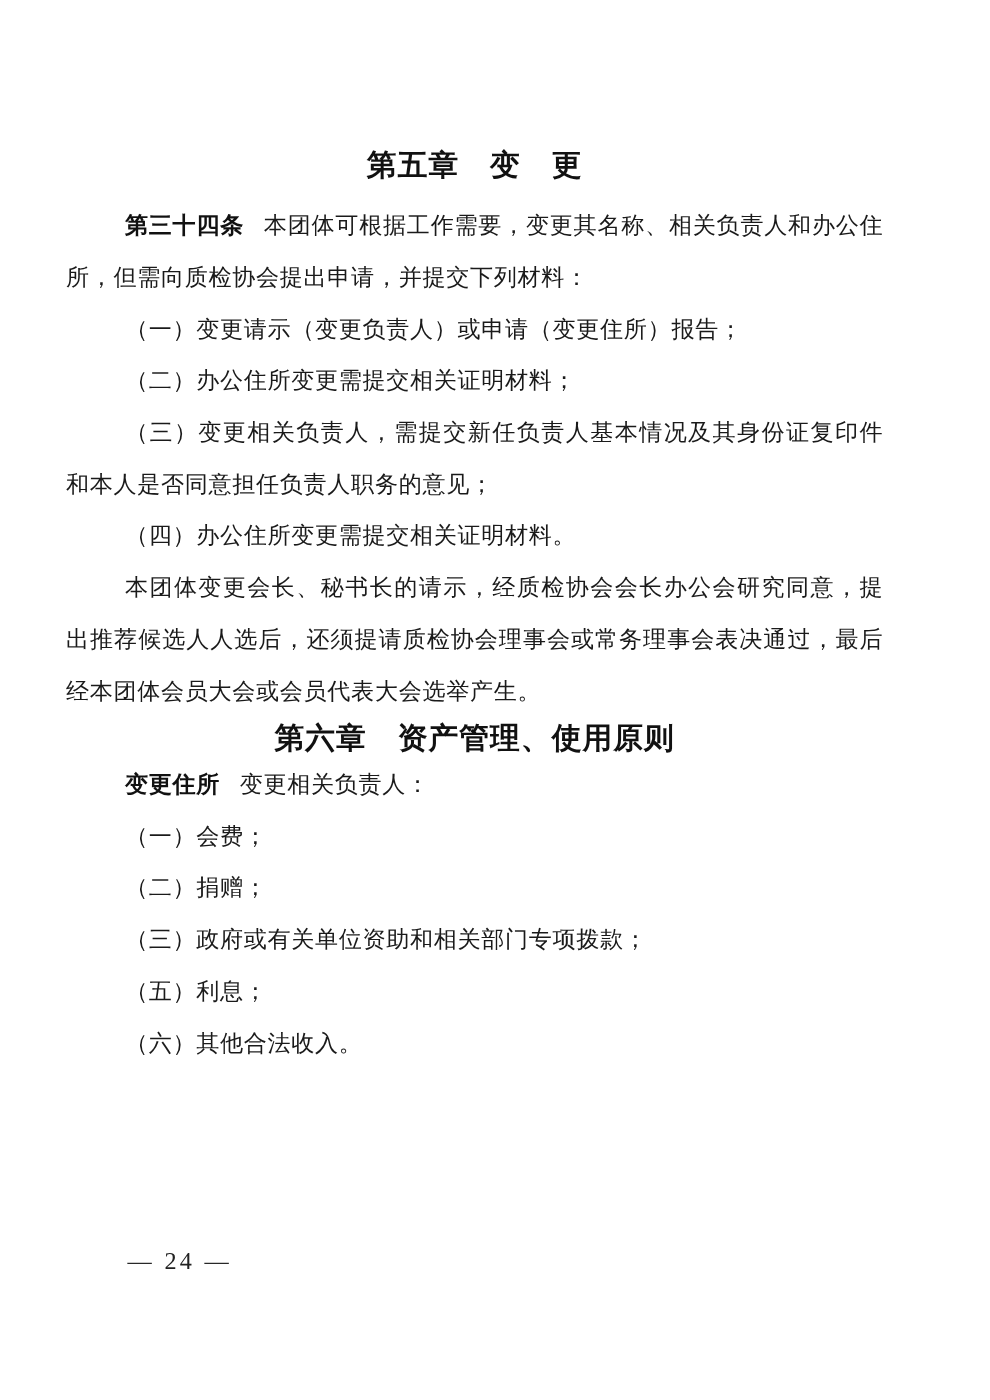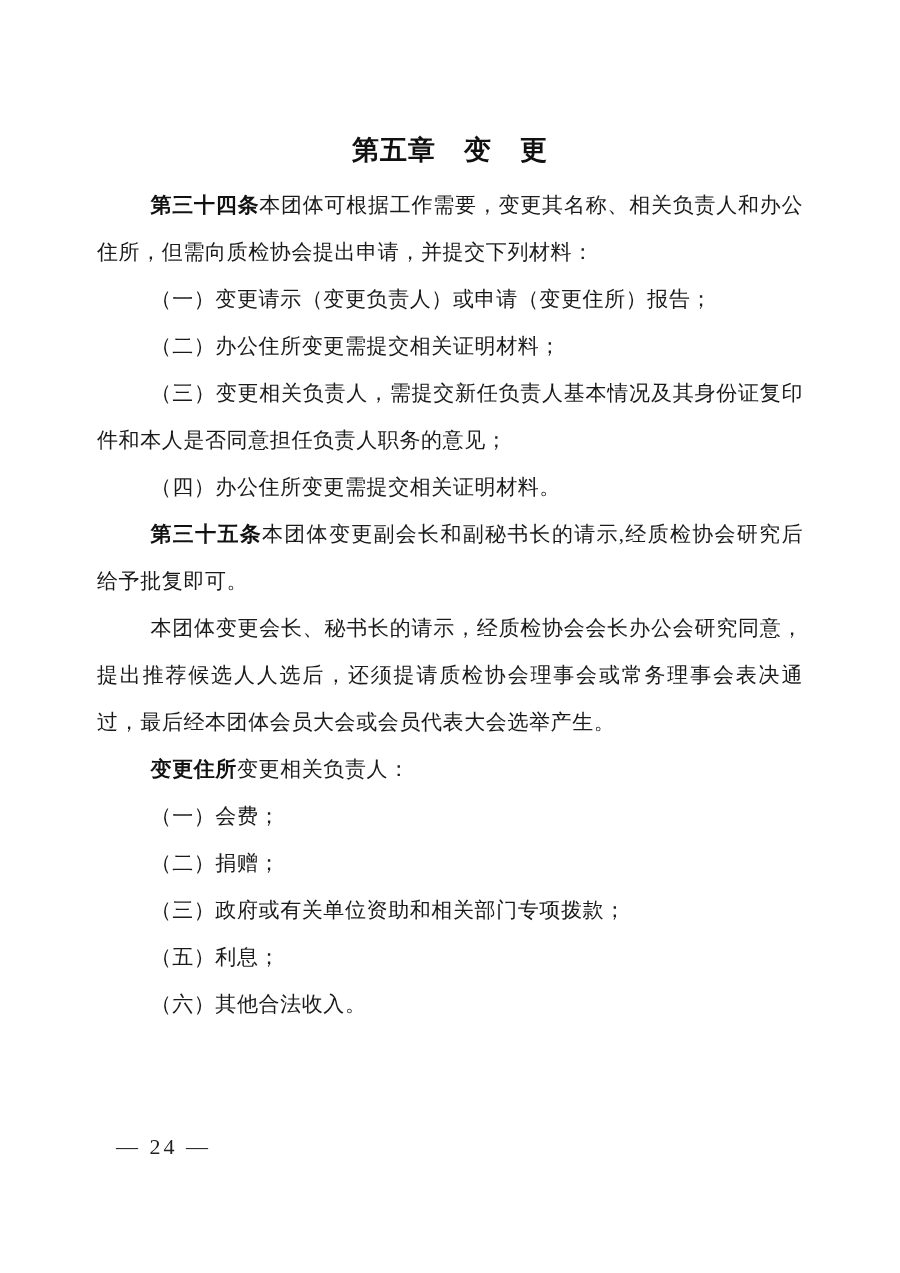--- a/index.html
+++ b/index.html
@@ -8,21 +8,21 @@
     background: #ffffff;
   }
   .page {
     position: relative;
     width: 900px;
     height: 1273px;
     margin: 0 auto;
     background: #ffffff;
     color: #1a1a1a;
     box-sizing: border-box;
-    padding: 130px 97px 0 97px;
+    padding: 130px 97px 0 60px;
     font-family: "Liberation Serif", "DejaVu Serif", serif;
     overflow: hidden;
   }
   .chapter-heading {
     font-family: "Liberation Sans", "DejaVu Sans", sans-serif;
     font-weight: 700;
     font-size: 27px;
     line-height: 40px;
     letter-spacing: 1px;
     text-align: center;
@@ -42,21 +42,21 @@
     text-align: justify;
     text-align-last: left;
     text-indent: 2.55em;
     word-break: break-all;
   }
   .article-label {
     font-weight: 700;
     color: #111111;
   }
   .article-label:not(:empty) {
-    margin-right: 0;
+    margin-right: 18px;
   }
   .page-footer {
     position: absolute;
     left: 116px;
     top: 1134px;
     font-size: 22px;
     letter-spacing: 3px;
     color: #222222;
     font-family: "Liberation Serif", "DejaVu Serif", serif;
   }
@@ -71,24 +71,24 @@
   <p class="para"><span class="article-label">第三十四条</span><span>本团体可根据工作需要，变更其名称、相关负责人和办公住所，但需向质检协会提出申请，并提交下列材料：</span></p>
 
   <p class="para"><span class="article-label"></span><span>（一）变更请示（变更负责人）或申请（变更住所）报告；</span></p>
 
   <p class="para"><span class="article-label"></span><span>（二）办公住所变更需提交相关证明材料；</span></p>
 
   <p class="para"><span class="article-label"></span><span>（三）变更相关负责人，需提交新任负责人基本情况及其身份证复印件和本人是否同意担任负责人职务的意见；</span></p>
 
   <p class="para"><span class="article-label"></span><span>（四）办公住所变更需提交相关证明材料。</span></p>
 
-  <p class="para"><span class="article-label">第三十五条</span><span>本团体变更副会长和副秘书长的请示,经质检协会研究后给予批复即可。</span></p>
 
   <p class="para"><span class="article-label"></span><span>本团体变更会长、秘书长的请示，经质检协会会长办公会研究同意，提出推荐候选人人选后，还须提请质检协会理事会或常务理事会表决通过，最后经本团体会员大会或会员代表大会选举产生。</span></p>
 
+  <h2 class="chapter-heading second">第六章　资产管理、使用原则</h2>
 
   <p class="para"><span class="article-label">变更住所</span><span>变更相关负责人：</span></p>
 
   <p class="para"><span class="article-label"></span><span>（一）会费；</span></p>
 
   <p class="para"><span class="article-label"></span><span>（二）捐赠；</span></p>
 
   <p class="para"><span class="article-label"></span><span>（三）政府或有关单位资助和相关部门专项拨款；</span></p>
 
 

